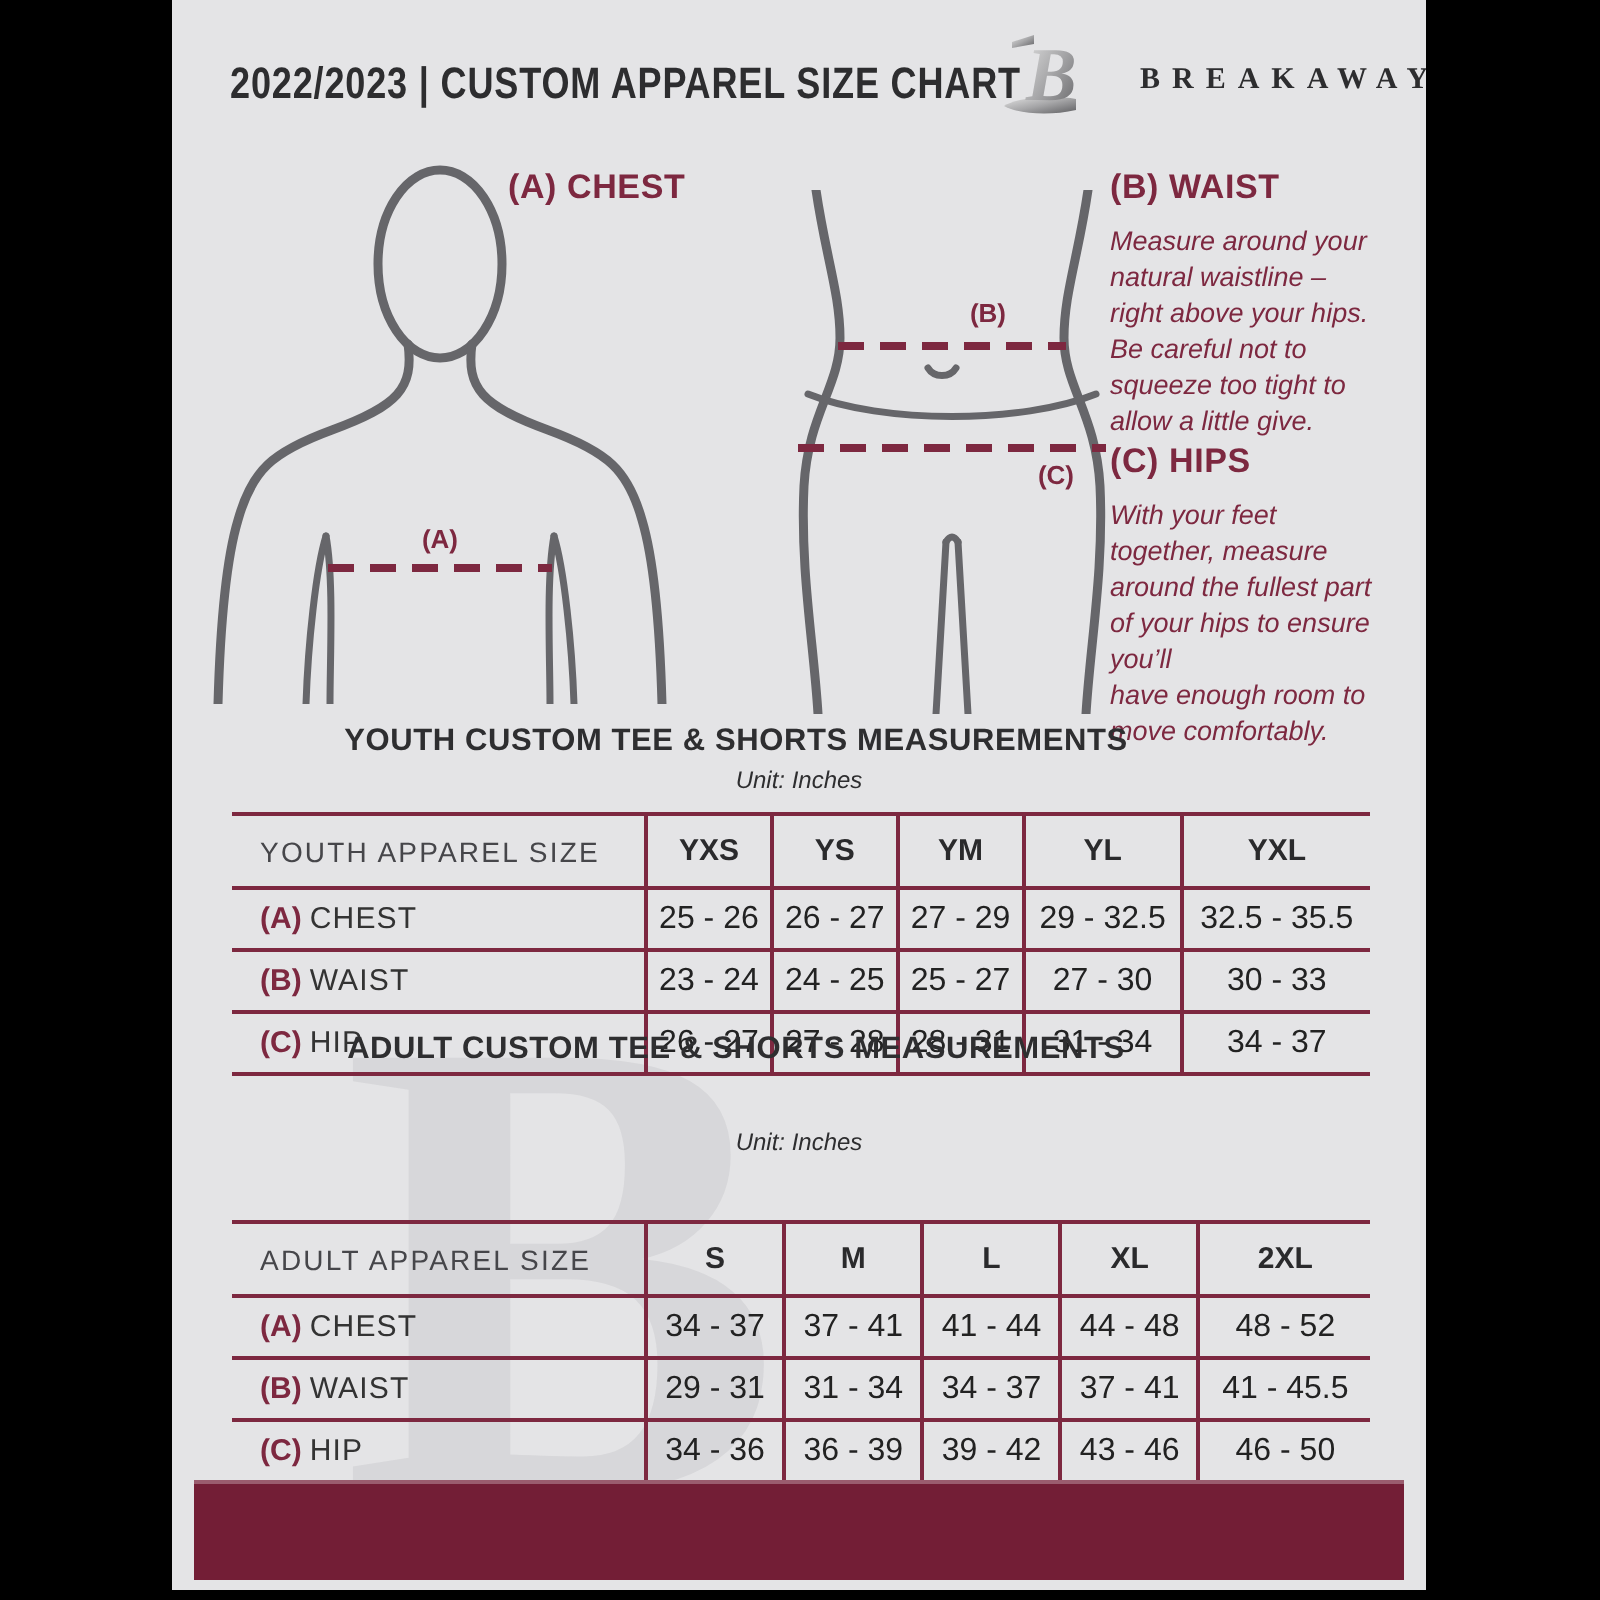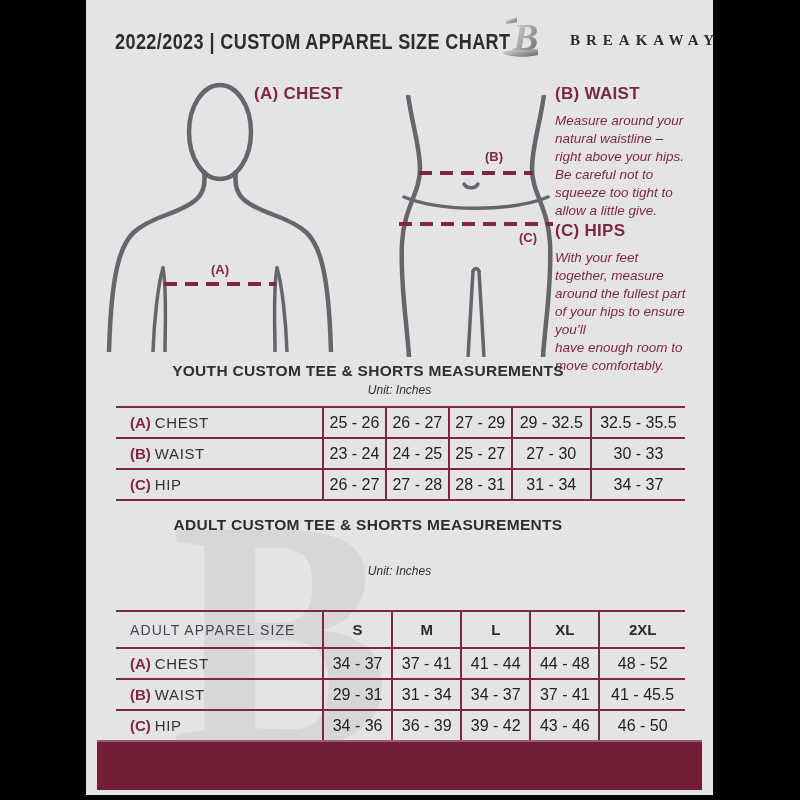--- a/index.html
+++ b/index.html
@@ -150,20 +150,28 @@
 you’ll
 have enough room to
 move comfortably.</p>
   </div>
 
   <div class="section-title t-youth-title">YOUTH CUSTOM TEE &amp; SHORTS MEASUREMENTS</div>
   <div class="unit-line t-youth-unit">Unit: Inches</div>
 
   <table class="size-table tbl-youth">
     <tbody>
+        <tr>
+      <th class="col-label">YOUTH APPAREL SIZE</th>
+      <th>YXS</th>
+      <th>YS</th>
+      <th>YM</th>
+      <th>YL</th>
+      <th>YXL</th>
+    </tr>
     <tr>
       <td class="col-label"><span class="row-prefix">(A)</span><span class="row-part">CHEST</span></td>
       <td>25 - 26</td>
       <td>26 - 27</td>
       <td>27 - 29</td>
       <td>29 - 32.5</td>
       <td>32.5 - 35.5</td>
     </tr>
     <tr>
       <td class="col-label"><span class="row-prefix">(B)</span><span class="row-part">WAIST</span></td>

